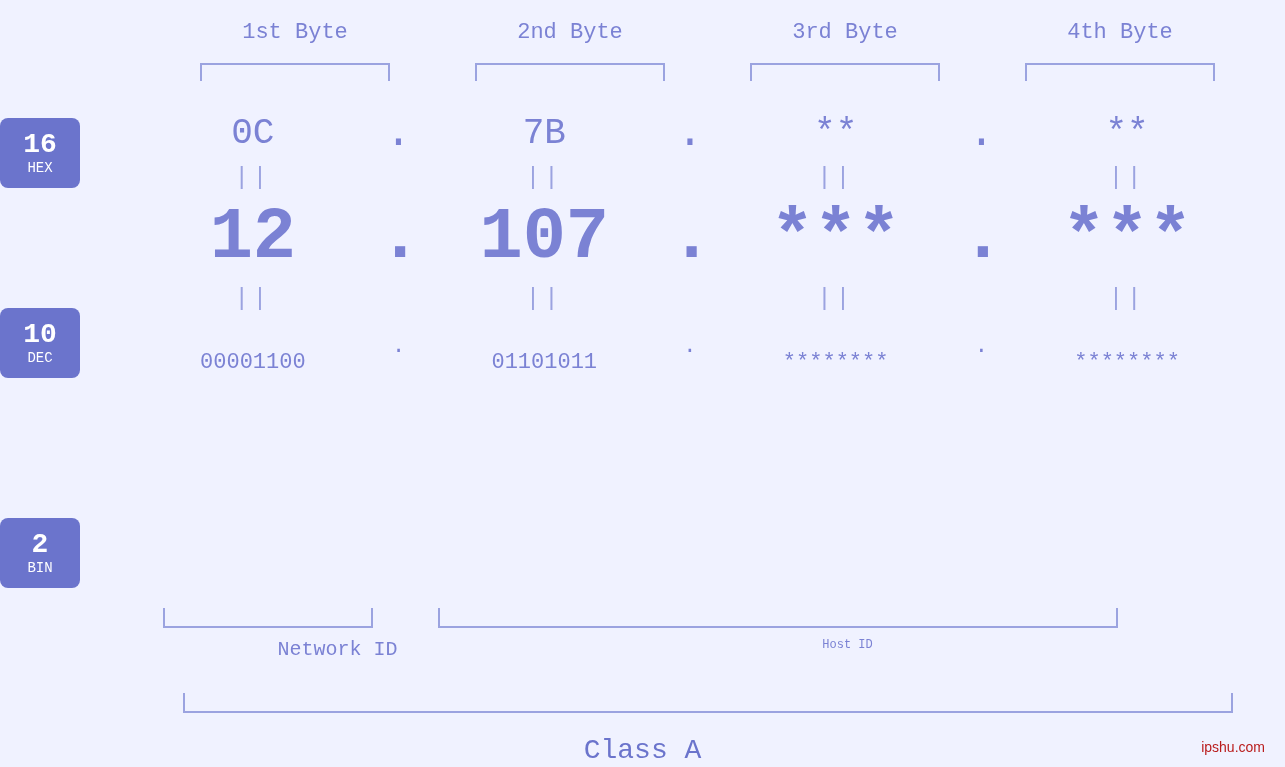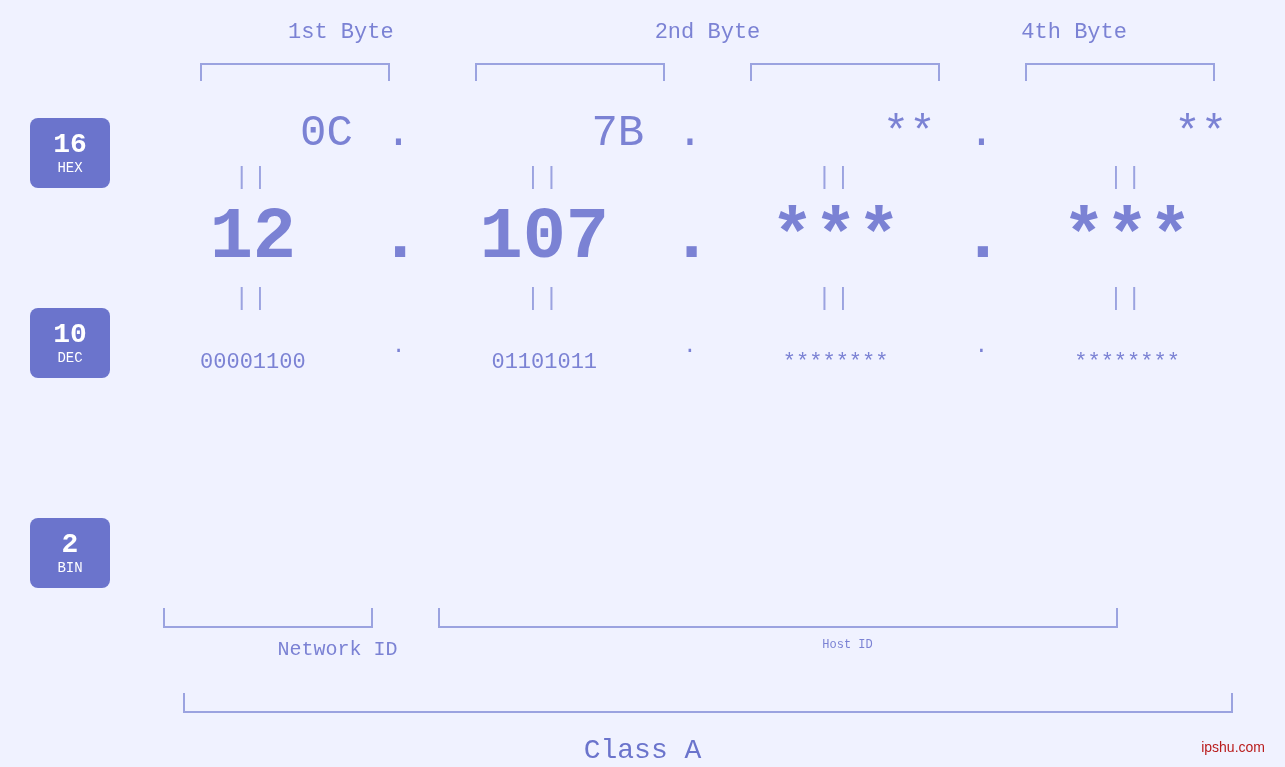--- a/index.html
+++ b/index.html
@@ -63,21 +63,20 @@
       flex-direction: row;
       margin-top: 15px;
       width: 1285px;
       align-items: flex-start;
     }
 
     
     .badge-column {
       display: flex;
       flex-direction: column;
-      align-items: center;
       width: 140px;
       padding-top: 10px;
       gap: 60px;
     }
 
     .badge {
       background: #6b74cc;
       color: white;
       border-radius: 8px;
       width: 80px;
@@ -122,23 +121,22 @@
     }
 
     .dot-cell {
       width: 40px;
       text-align: center;
       color: #7b82d4;
     }
 
     
     .hex-row .cell {
-      font-size: 44px;
-      font-family: 'Courier New', Courier, monospace;
-      text-align: right;
+      font-size: 36px;
+      font-family: 'Courier New', Courier, monospace;
     }
 
     .hex-row .dot-cell {
       font-size: 44px;
     }
 
     
     .eq-row {
       display: flex;
       flex-direction: row;
@@ -280,20 +278,21 @@
     }
   </style>
 </head>
 <body>
 
 <div class="main-container">
 
   <div class="byte-headers">
     <div class="byte-header">1st Byte</div>
     <div class="byte-header">2nd Byte</div>
+    <div class="byte-header">3rd Byte</div>
     <div class="byte-header">4th Byte</div>
   </div>
 
   <div class="brackets-row">
     <div class="bracket-line"></div>
     <div class="bracket-line"></div>
     <div class="bracket-line"></div>
     <div class="bracket-line"></div>
   </div>
 

